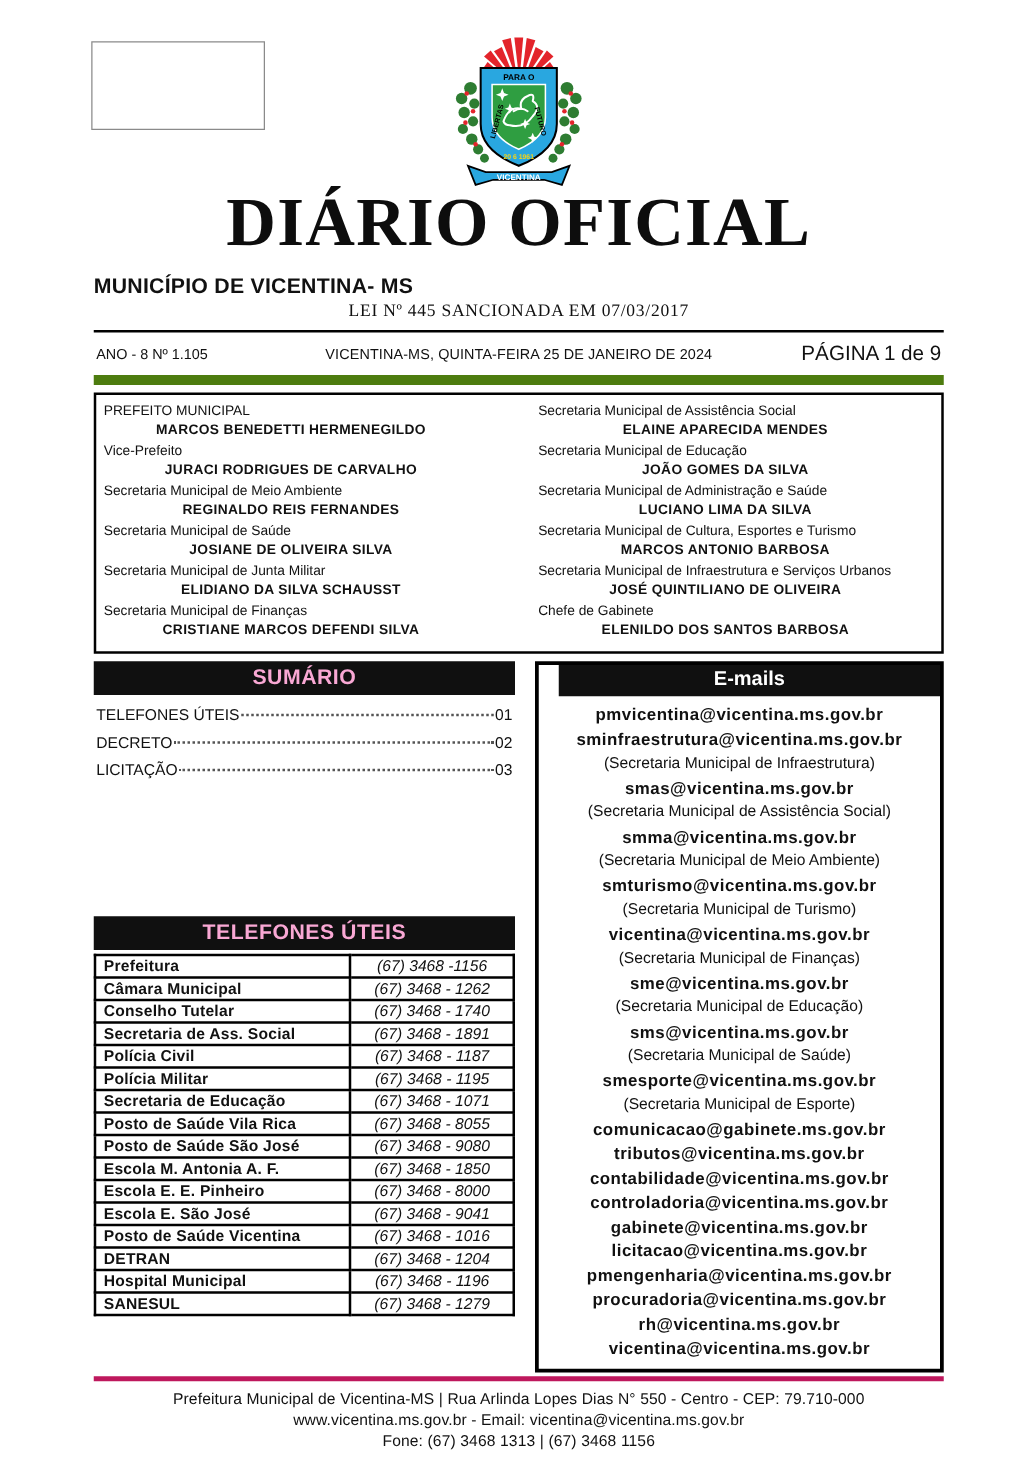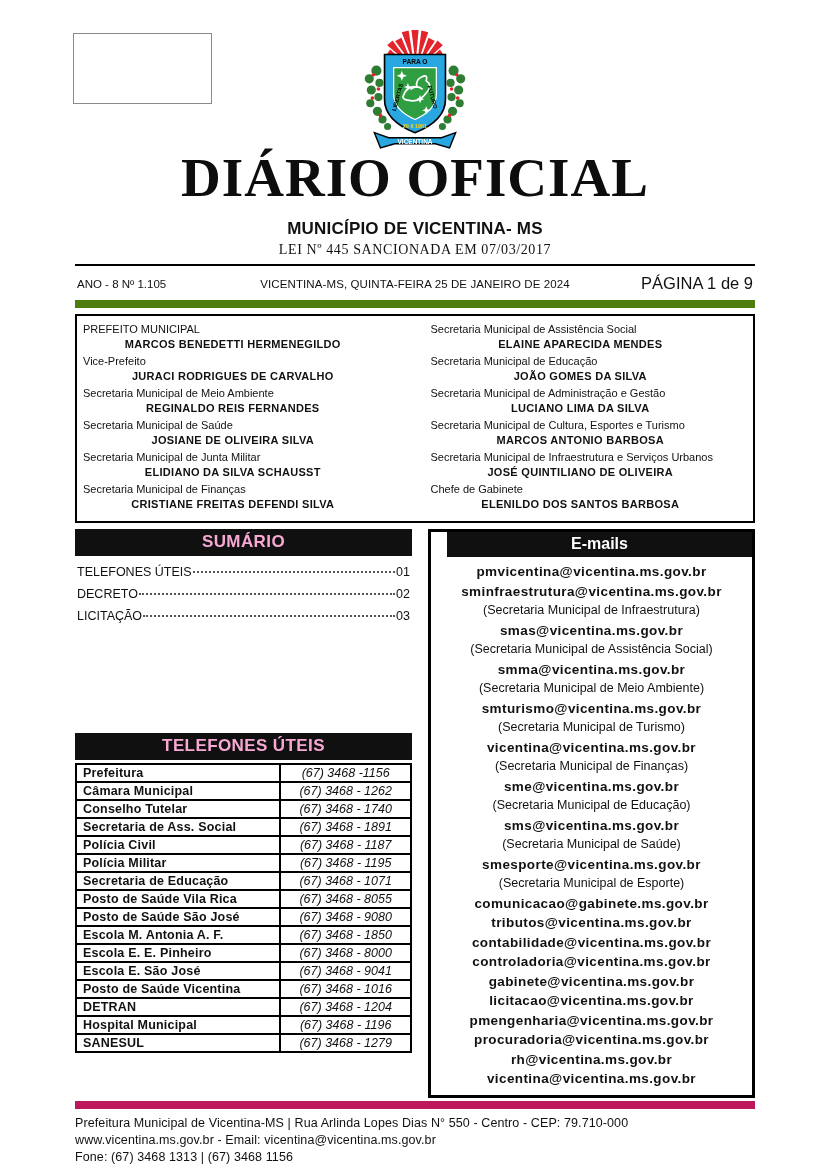--- a/index.html
+++ b/index.html
@@ -13,21 +13,21 @@
   .logo-box {
     position:absolute; left:-2px; top:33px; width:139px; height:71px;
     border:1px solid #8a8a8a; background:#fff;
   }
   .crest-wrap { text-align:center; padding-top:26px; height:150px; }
 
   .masthead-title {
     text-align:center; font-family:"Liberation Serif", serif; font-weight:bold;
     font-size:55px; line-height:56px; letter-spacing:1px; color:#0d0d0d;
   }
-  .masthead-sub { text-align:center; font-size:17px; font-weight:bold; margin-top:13px; letter-spacing:0.2px; }
+  .masthead-sub { font-size:17px; font-weight:bold; margin-top:13px; letter-spacing:0.2px; }
   .masthead-law { text-align:center; font-family:"Liberation Serif", serif; font-size:14px; margin-top:3px; letter-spacing:0.6px; }
 
   .issue-bar {
     margin-top:6px; border-top:2px solid #000; border-bottom:8px solid #4d7c0f;
     display:flex; align-items:center; padding:8px 2px 7px 2px;
   }
   .issue-edition { width:170px; font-size:11.5px; }
   .issue-date { flex:1; text-align:center; font-size:11.5px; letter-spacing:0.1px; }
   .issue-page { width:170px; text-align:right; font-size:16.5px; }
 
@@ -57,21 +57,21 @@
 
   .emails-box { border:3px solid #000; }
   .emails-header {
     background:#101010; color:#fff; font-weight:bold; text-align:center;
     font-size:16px; padding:3px 0 4px 0;margin-left:16px;
   }
   .emails-list { padding:5px 2px 6px 2px; text-align:center; }
   .email-addr { font-size:13.5px; font-weight:bold; line-height:19.5px; letter-spacing:0.4px; }
   .email-note { font-size:12.5px; line-height:19.5px; }
 
-  .page-footer { margin-top:3px; border-top:8px solid #be185d; padding-top:6px; text-align:left; }
+  .page-footer { margin-top:3px; border-top:4px solid #be185d; padding-top:6px; text-align:center; }
   .footer-line { font-size:12.5px; line-height:17px; letter-spacing:0.1px; }
 </style>
 </head>
 <body>
 
 <div class="page">
   <div class="content">
 
     <div class="logo-box"></div>
 
@@ -167,28 +167,28 @@
           <div class="official-name">MARCOS BENEDETTI HERMENEGILDO</div>
           <div class="official-role">Vice-Prefeito</div>
           <div class="official-name">JURACI RODRIGUES DE CARVALHO</div>
           <div class="official-role">Secretaria Municipal de Meio Ambiente</div>
           <div class="official-name">REGINALDO REIS FERNANDES</div>
           <div class="official-role">Secretaria Municipal de Saúde</div>
           <div class="official-name">JOSIANE DE OLIVEIRA SILVA</div>
           <div class="official-role">Secretaria Municipal de Junta Militar</div>
           <div class="official-name">ELIDIANO DA SILVA SCHAUSST</div>
           <div class="official-role">Secretaria Municipal de Finanças</div>
-          <div class="official-name">CRISTIANE FREITAS DEFENDI SILVA</div>
+          <div class="official-name">CRISTIANE MARCOS DEFENDI SILVA</div>
         </div>
       <div class="officials-col" id="officials-right">
           <div class="official-role">Secretaria Municipal de Assistência Social</div>
           <div class="official-name">ELAINE APARECIDA MENDES</div>
           <div class="official-role">Secretaria Municipal de Educação</div>
           <div class="official-name">JOÃO GOMES DA SILVA</div>
-          <div class="official-role">Secretaria Municipal de Administração e Gestão</div>
+          <div class="official-role">Secretaria Municipal de Administração e Saúde</div>
           <div class="official-name">LUCIANO LIMA DA SILVA</div>
           <div class="official-role">Secretaria Municipal de Cultura, Esportes e Turismo</div>
           <div class="official-name">MARCOS ANTONIO BARBOSA</div>
           <div class="official-role">Secretaria Municipal de Infraestrutura e Serviços Urbanos</div>
           <div class="official-name">JOSÉ QUINTILIANO DE OLIVEIRA</div>
           <div class="official-role">Chefe de Gabinete</div>
           <div class="official-name">ELENILDO DOS SANTOS BARBOSA</div>
         </div>
     </div>
 

